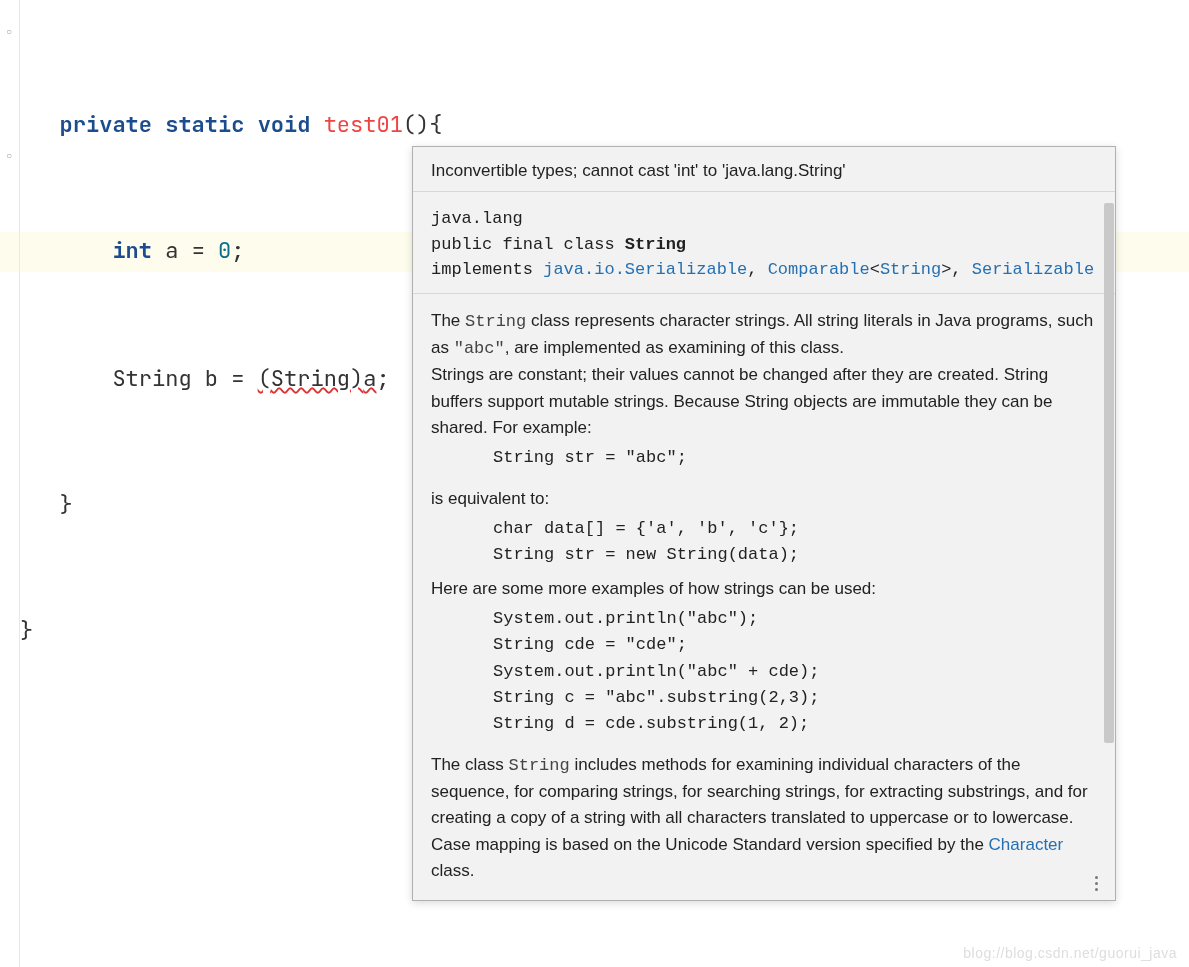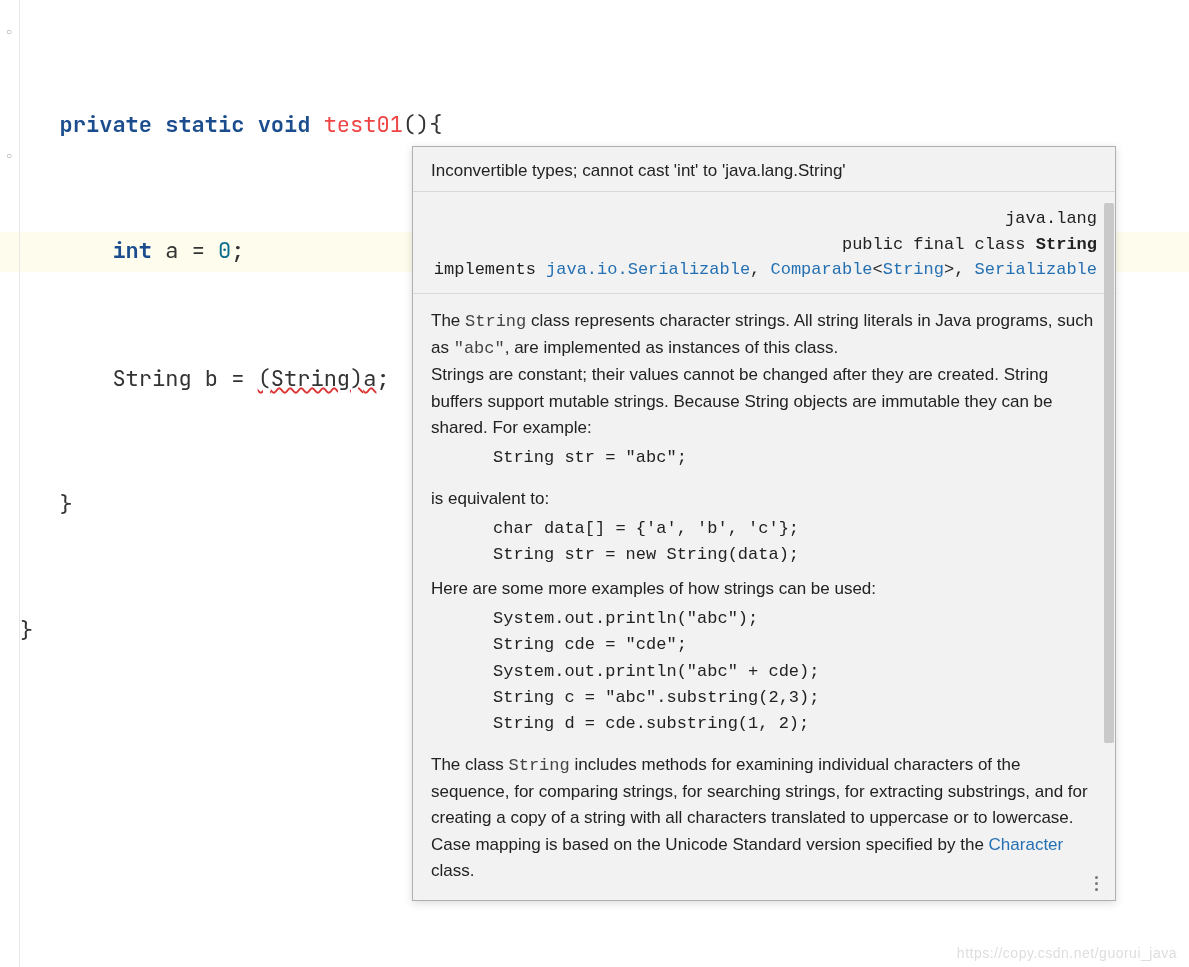--- a/index.html
+++ b/index.html
@@ -77,21 +77,20 @@
     padding: 14px 18px 10px 18px;
     border-bottom: 1px solid #d8d8d8;
     font-size: 17px;
   }
   .tooltip-sig {
     padding: 14px 18px 10px 18px;
     font-family: "Consolas", "Courier New", monospace;
     font-size: 17px;
     line-height: 1.5;
     border-bottom: 1px solid #d8d8d8;
-    text-align: right;
   }
   .tooltip-sig .link { color: #2470b3; }
   .tooltip-sig .bold { font-weight: 700; }
   .tooltip-body {
     padding: 14px 18px 16px 18px;
     font-size: 17px;
     line-height: 1.55;
   }
   .tooltip-body p { margin-bottom: 0; }
   .tooltip-body .mono {
@@ -159,21 +158,21 @@
 <div class="tooltip">
   <div class="tooltip-error">Inconvertible types; cannot cast 'int' to 'java.lang.String'</div>
 
   <div class="tooltip-sig">
     <div>java.lang</div>
     <div><span>public final class </span><span class="bold">String</span></div>
     <div><span>implements </span><span class="link">java.io.Serializable</span><span>, </span><span class="link">Comparable</span><span>&lt;</span><span class="link">String</span><span>&gt;</span><span>, </span><span class="link">Serializable</span></div>
   </div>
 
   <div class="tooltip-body">
-    <p><span>The </span><span class="mono">String</span><span> class represents character strings. All string literals in Java programs, such as </span><span class="mono">"abc"</span><span>, are implemented as instances of this class.</span></p>
+    <p><span>The </span><span class="mono">String</span><span> class represents character strings. All string literals in Java programs, such as </span><span class="mono">"abc"</span><span>, are implemented as examining of this class.</span></p>
     <p>Strings are constant; their values cannot be changed after they are created. String buffers support mutable strings. Because String objects are immutable they can be shared. For example:</p>
     <div class="code-block">String str = "abc";</div>
     <p style="margin-top:14px;">is equivalent to:</p>
     <div class="code-block">char data[] = {'a', 'b', 'c'};
 String str = new String(data);</div>
     <p style="margin-top:7px;">Here are some more examples of how strings can be used:</p>
     <div class="code-block">System.out.println("abc");
 String cde = "cde";
 System.out.println("abc" + cde);
 String c = "abc".substring(2,3);
@@ -182,13 +181,13 @@
   </div>
 
   <div class="tooltip-scrollbar"></div>
   <div class="more-dots">
       <span></span>
       <span></span>
       <span></span>
     </div>
 </div>
 
-<div class="watermark">https://copy.csdn.net/guorui_java</div>
+<div class="watermark">blog://blog.csdn.net/guorui_java</div>
 
 </body></html>

